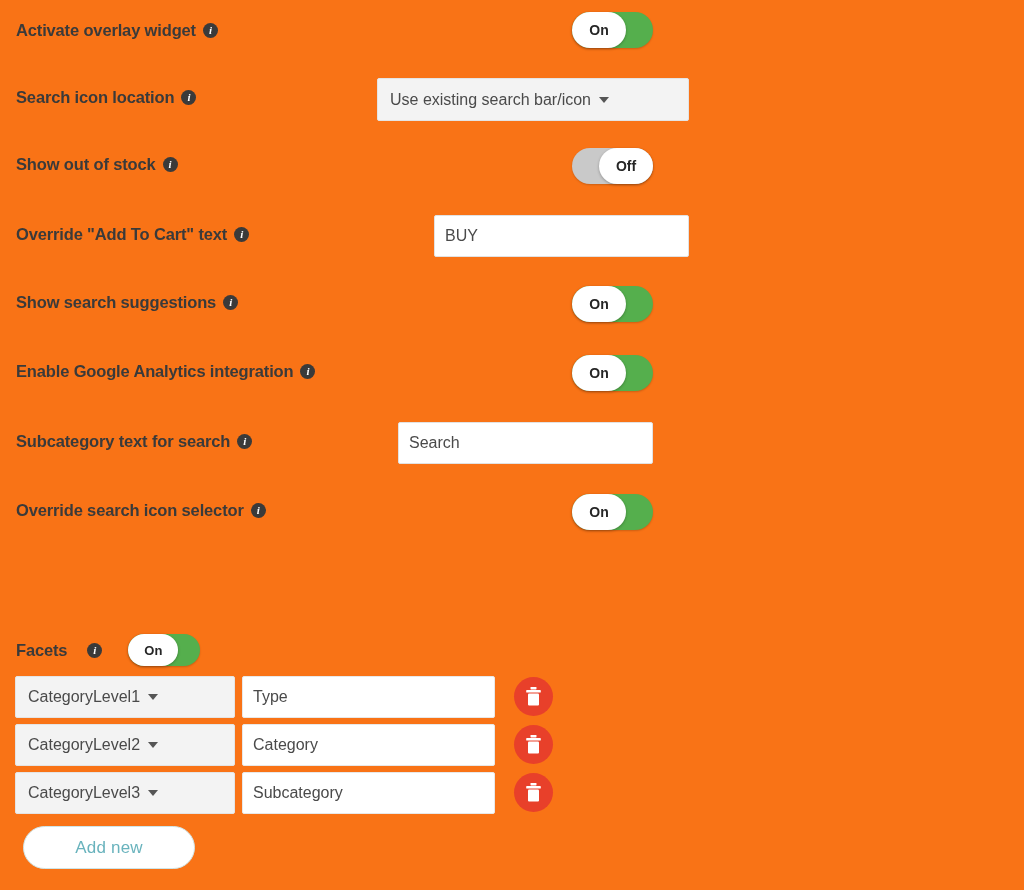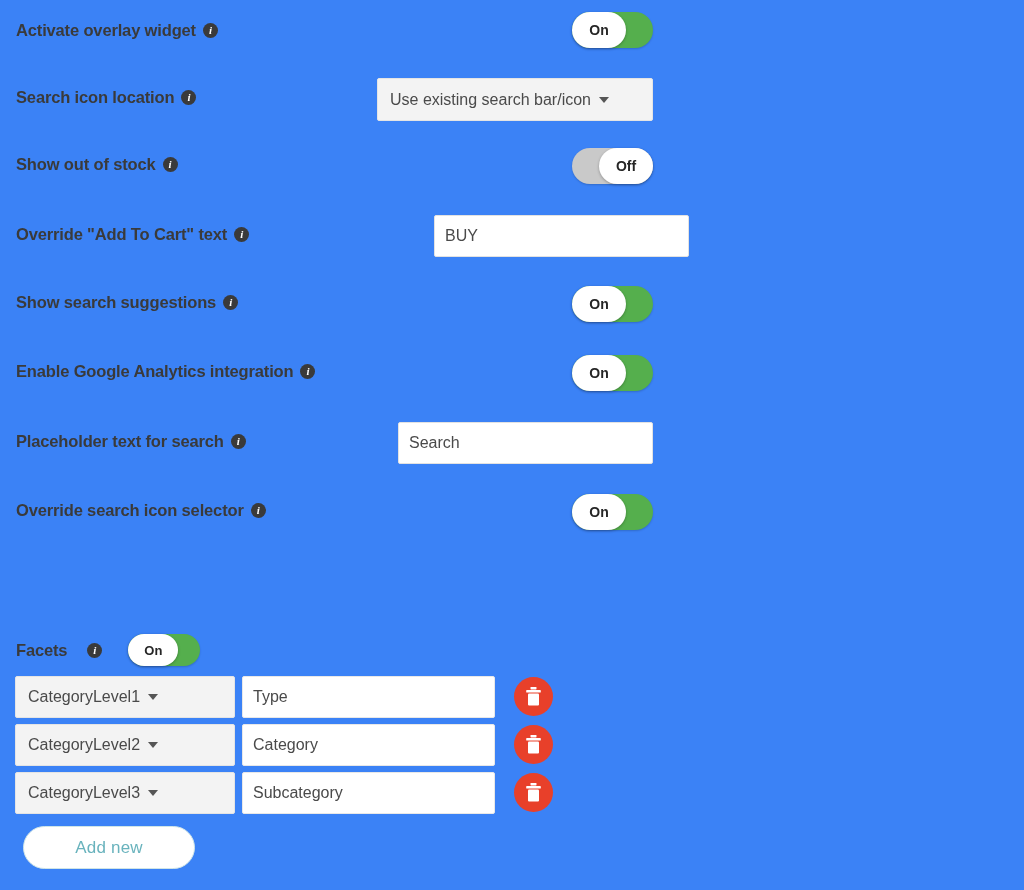--- a/index.html
+++ b/index.html
@@ -10,21 +10,21 @@
     height: 890px;
     background: #f5f5f5;
     font-family: "Liberation Sans", sans-serif;
     overflow: hidden;
   }
 
   .page {
     position: relative;
     width: 1024px;
     height: 890px;
-    background: #3b82f6;
+    background: #f97316;
   }
 
   
   .row {
     position: absolute;
     left: 0;
     width: 1024px;
     height: 68px;
     display: flex;
     align-items: center;
@@ -106,21 +106,21 @@
     color: #4a4a4a;
     font-family: "Liberation Sans", sans-serif;
     outline: none;
   }
   .text-input::placeholder { color: #4a4a4a; }
 
   
   .select-box {
     position: absolute;
     left: 377px;
-    width: 276px;
+    width: 312px;
     height: 43px;
     background: #f3f3f3;
     border: 1px solid #e4e4e4;
     border-radius: 2px;
     display: flex;
     align-items: center;
     padding: 0 12px;
     font-size: 16px;
     color: #4a4a4a;
     cursor: pointer;
@@ -295,21 +295,21 @@
       <span>Enable Google Analytics integration</span>
       <span class="info-icon">i</span>
     </div>
     <div class="toggle" style="left:572px; top:14px;">
       <div class="knob">On</div>
     </div>
   </div>
 
   <div class="row" style="top:410px;">
     <div class="label" style="top:22px;">
-      <span>Placeholder text for search</span>
+      <span>Subcategory text for search</span>
       <span class="info-icon">i</span>
     </div>
     <input class="text-input" style="top: 12px;" type="text" value="Search">
   </div>
 
   <div class="row" style="top:480px;">
     <div class="label" style="top:21px;">
       <span>Override search icon selector</span>
       <span class="info-icon">i</span>
     </div>

